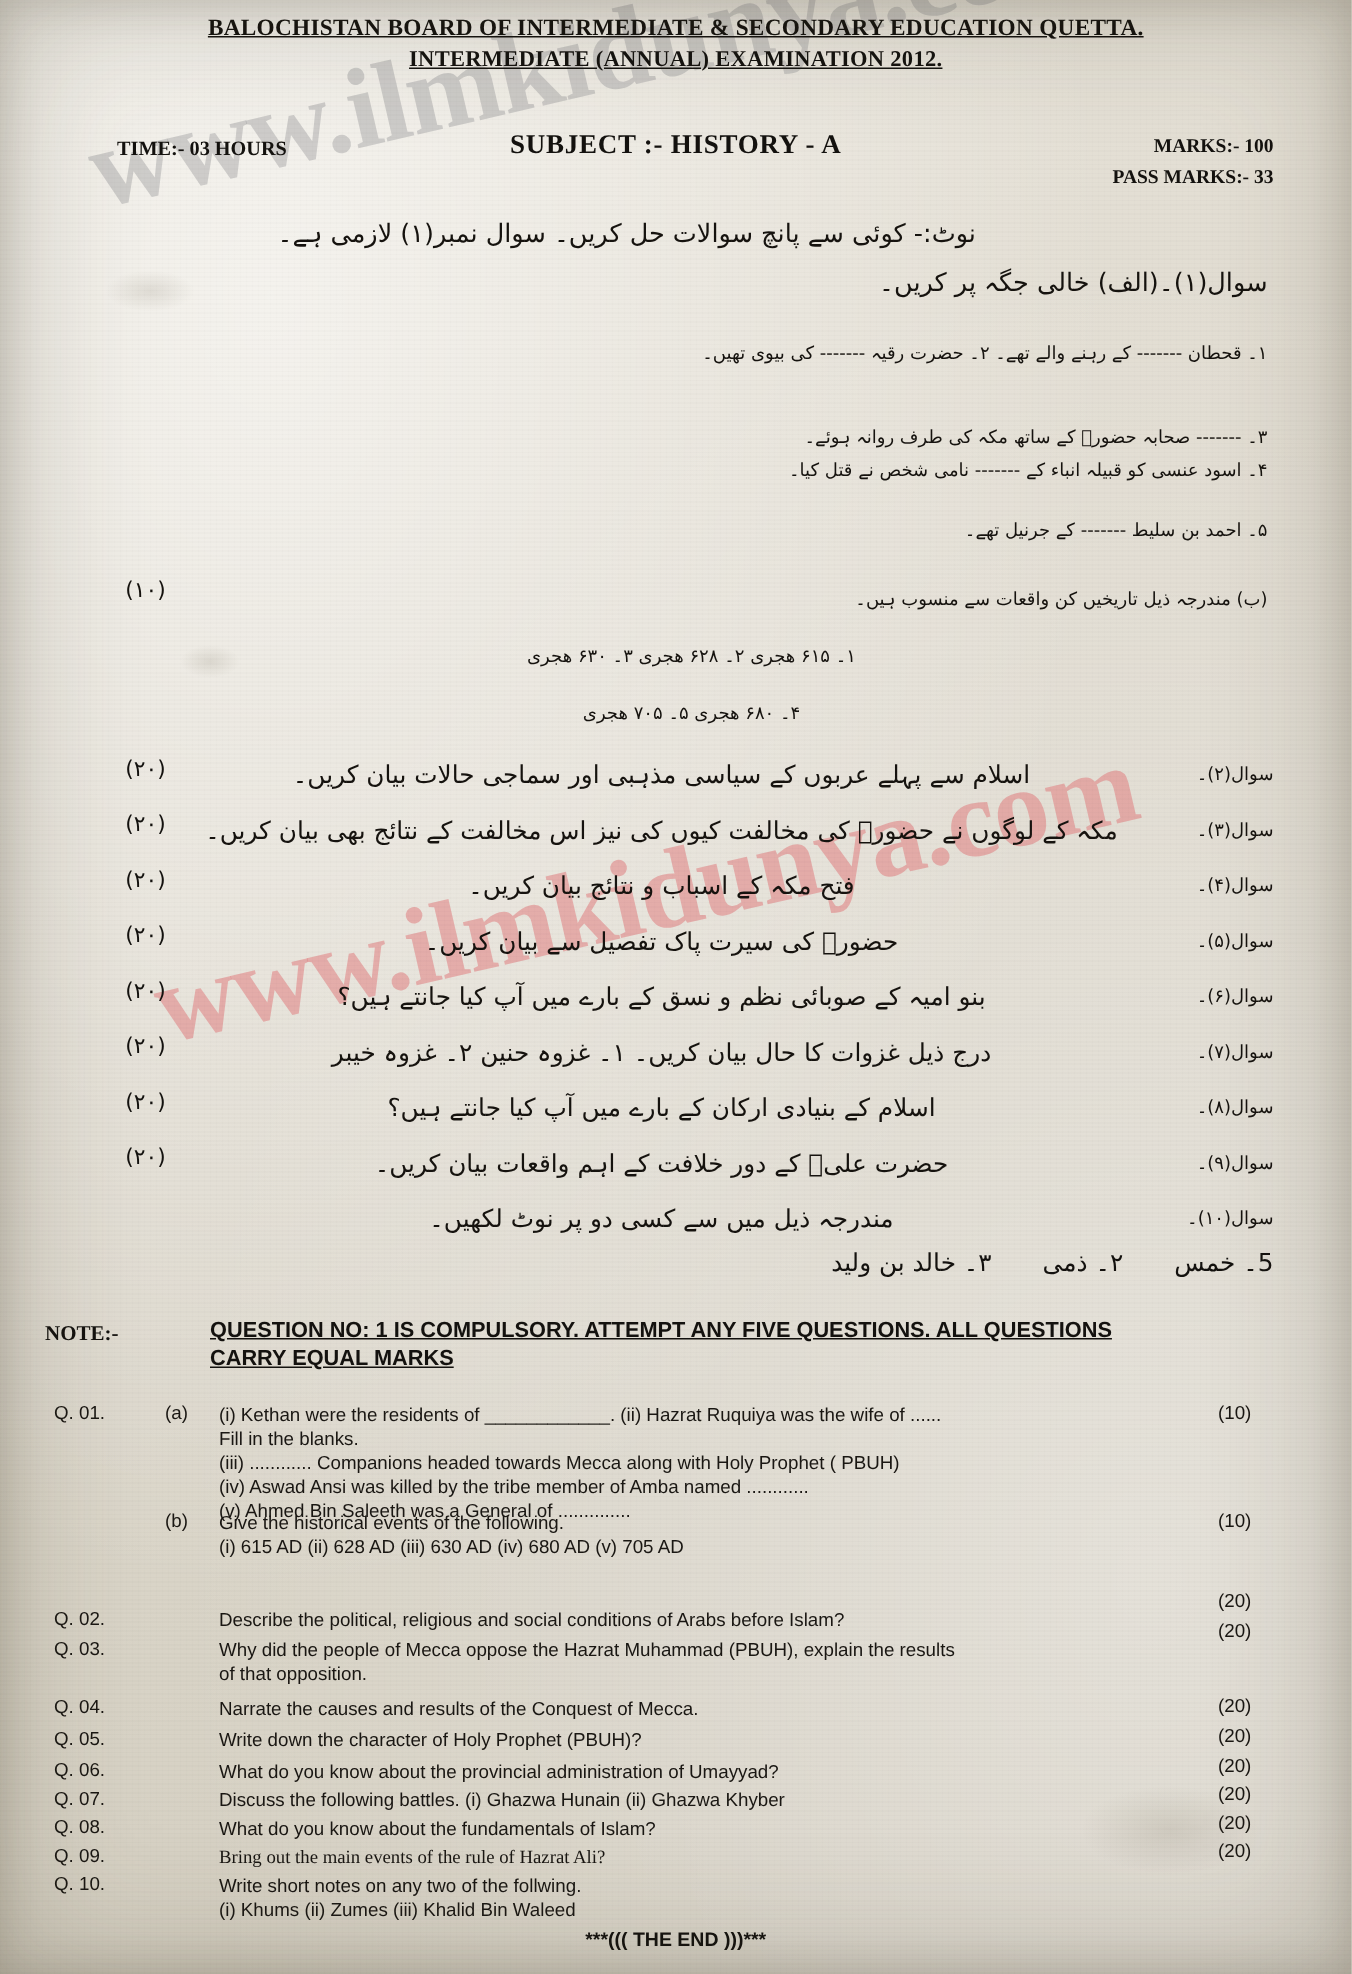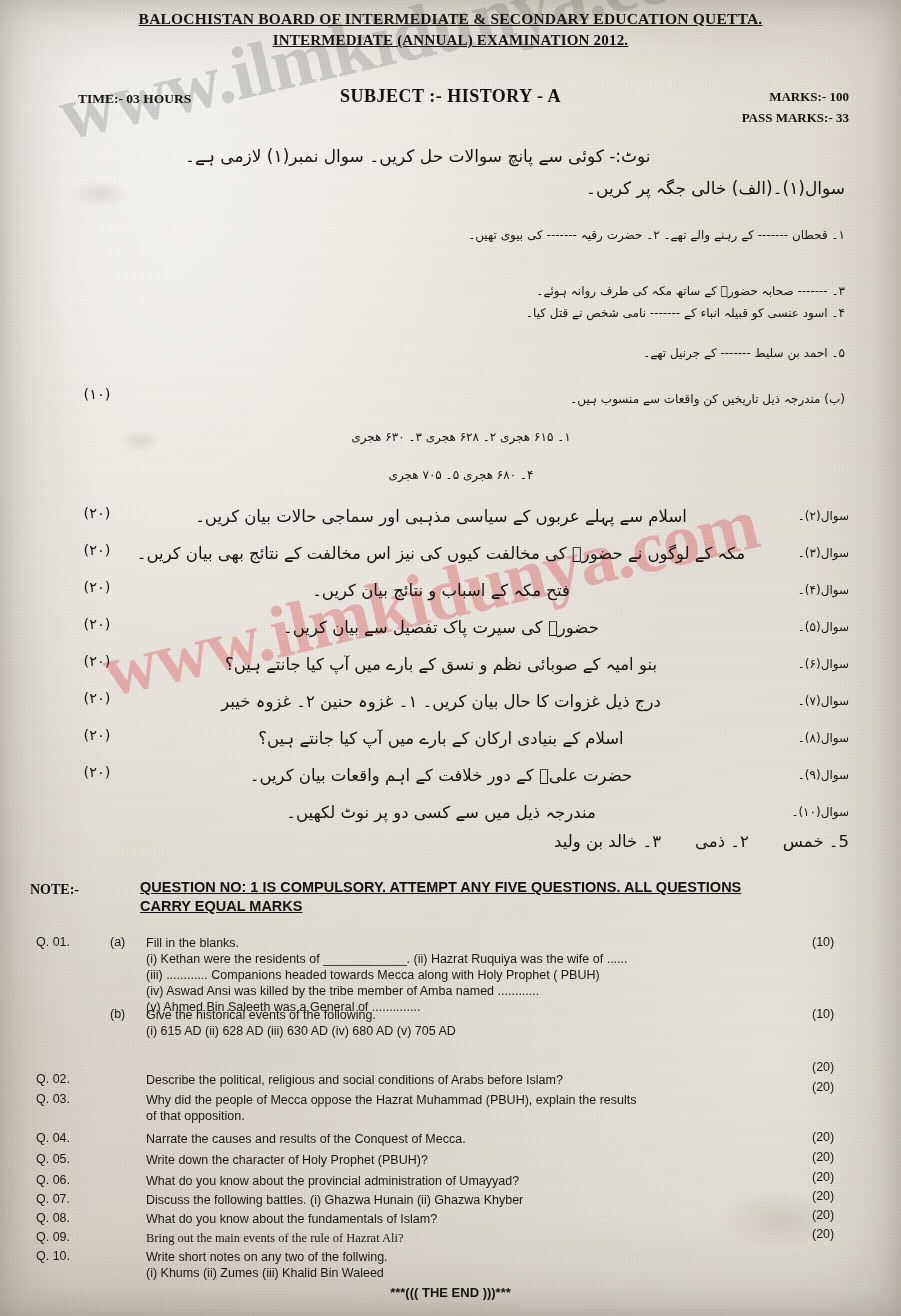--- a/index.html
+++ b/index.html
@@ -349,22 +349,22 @@
   <span>۳۔ خالد بن ولید</span>
 </div>
 
 <div class="note-label">NOTE:-</div>
 <div class="note-text">QUESTION NO: 1 IS COMPULSORY. ATTEMPT ANY FIVE QUESTIONS. ALL QUESTIONS CARRY EQUAL MARKS</div>
 
 <div id="english-rows">
     <div class="en en-qno" style="top: 935px;">Q. 01.</div>
     <div class="en en-sub" style="top: 935px;">(a)</div>
     <div class="en en-body" style="top: 935px;">
+      <div>(i)  Kethan were the residents of ____________.          (ii)   Hazrat Ruquiya was the wife of ......</div>
       <div>Fill in the blanks.</div>
-      <div>(i)  Kethan were the residents of ____________.          (ii)   Hazrat Ruquiya was the wife of ......</div>
       <div>(iii) ............ Companions headed towards Mecca along with Holy Prophet ( PBUH)</div>
       <div>(iv) Aswad Ansi was killed by the tribe member of Amba named ............</div>
       <div>(v)  Ahmed Bin Saleeth was a General of ..............</div>
     </div>
     <div class="en en-marks" style="top: 935px;">(10)</div>
     <div class="en en-sub" style="top: 1007px;">(b)</div>
     <div class="en en-body" style="top: 1007px;">
       <div>Give the historical events of the following.</div>
       <div>(i)       615 AD      (ii)       628 AD      (iii)     630 AD     (iv)      680 AD       (v)     705 AD</div>
     </div>

